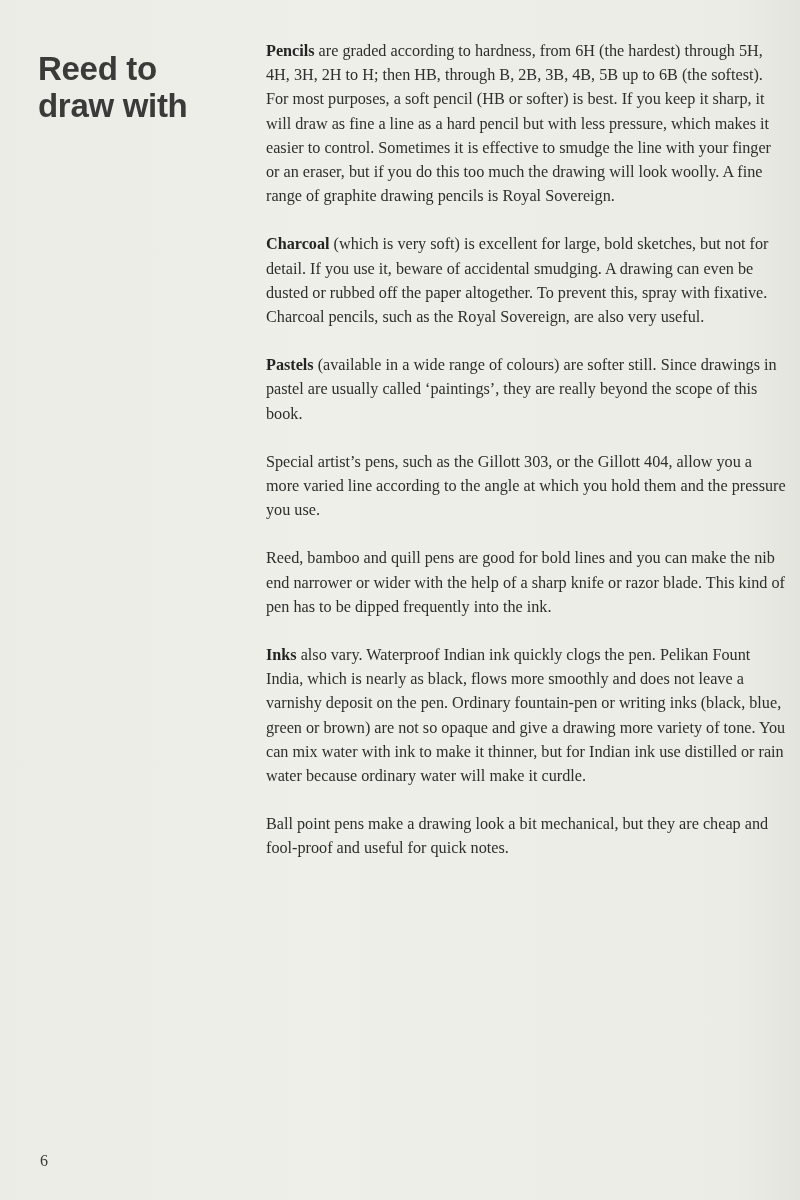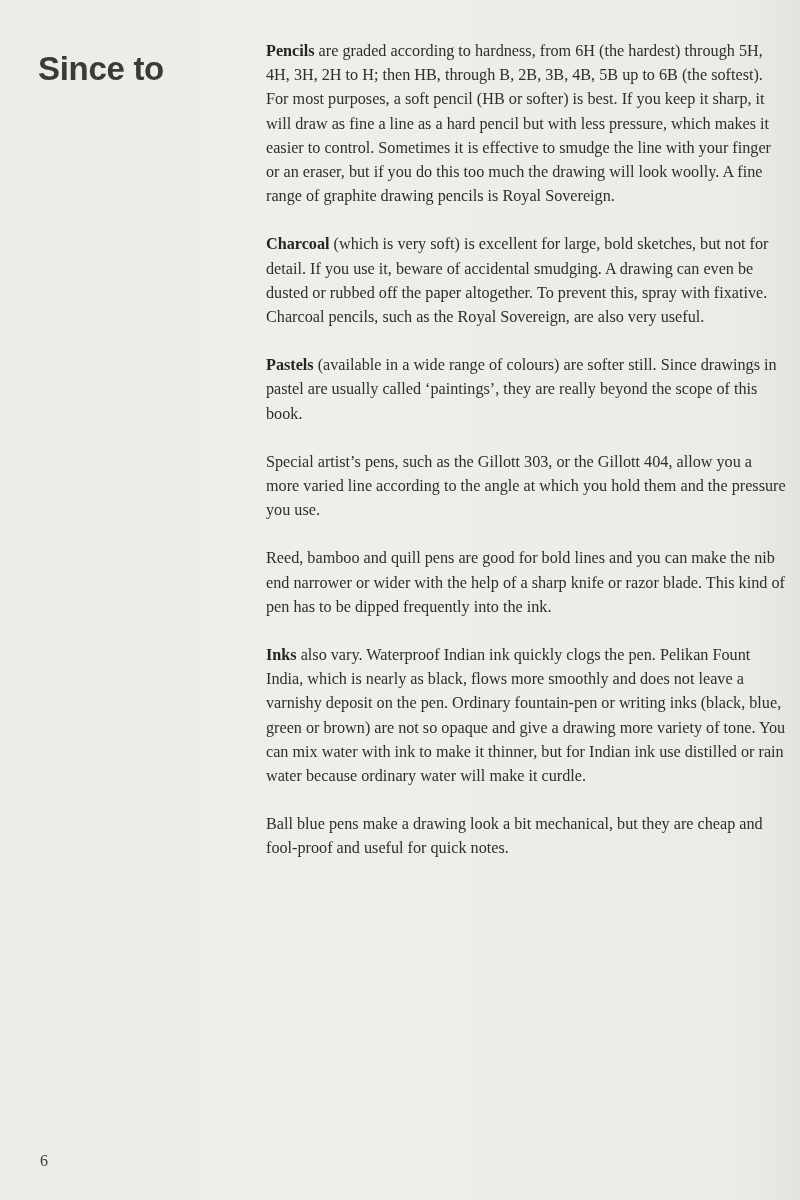--- a/index.html
+++ b/index.html
@@ -60,34 +60,35 @@
       font-size: 16px;
       color: #3a3a38;
     }
   </style>
 </head>
 <body>
 
 <div class="page">
 
   <h1 class="title">
-    <span>Since to</span><br>
+    <span>Reed to</span><br>
+    <span>draw with</span>
   </h1>
 
   <div class="content">
     <p class="para"><b>Pencils</b><span> are graded according to hardness, from 6H (the hardest) through 5H, 4H, 3H, 2H to H; then HB, through B, 2B, 3B, 4B, 5B up to 6B (the softest). For most purposes, a soft pencil (HB or softer) is best. If you keep it sharp, it will draw as fine a line as a hard pencil but with less pressure, which makes it easier to control. Sometimes it is effective to smudge the line with your finger or an eraser, but if you do this too much the drawing will look woolly. A fine range of graphite drawing pencils is Royal Sovereign.</span></p>
 
     <p class="para"><b>Charcoal</b><span> (which is very soft) is excellent for large, bold sketches, but not for detail. If you use it, beware of accidental smudging. A drawing can even be dusted or rubbed off the paper altogether. To prevent this, spray with fixative. Charcoal pencils, such as the Royal Sovereign, are also very useful.</span></p>
 
     <p class="para"><b>Pastels</b><span> (available in a wide range of colours) are softer still. Since drawings in pastel are usually called ‘paintings’, they are really beyond the scope of this book.</span></p>
 
 
     <p class="para gap-lg"><span>Special artist’s pens, such as the Gillott 303, or the Gillott 404, allow you a more varied line according to the angle at which you hold them and the pressure you use.</span></p>
 
     <p class="para"><span>Reed, bamboo and quill pens are good for bold lines and you can make the nib end narrower or wider with the help of a sharp knife or razor blade. This kind of pen has to be dipped frequently into the ink.</span></p>
 
     <p class="para"><b>Inks</b><span> also vary. Waterproof Indian ink quickly clogs the pen. Pelikan Fount India, which is nearly as black, flows more smoothly and does not leave a varnishy deposit on the pen. Ordinary fountain-pen or writing inks (black, blue, green or brown) are not so opaque and give a drawing more variety of tone. You can mix water with ink to make it thinner, but for Indian ink use distilled or rain water because ordinary water will make it curdle.</span></p>
 
-    <p class="para"><span>Ball blue pens make a drawing look a bit mechanical, but they are cheap and fool-proof and useful for quick notes.</span></p>
+    <p class="para"><span>Ball point pens make a drawing look a bit mechanical, but they are cheap and fool-proof and useful for quick notes.</span></p>
   </div>
 
   <div class="page-number">6</div>
 </div>
 
 </body></html>

